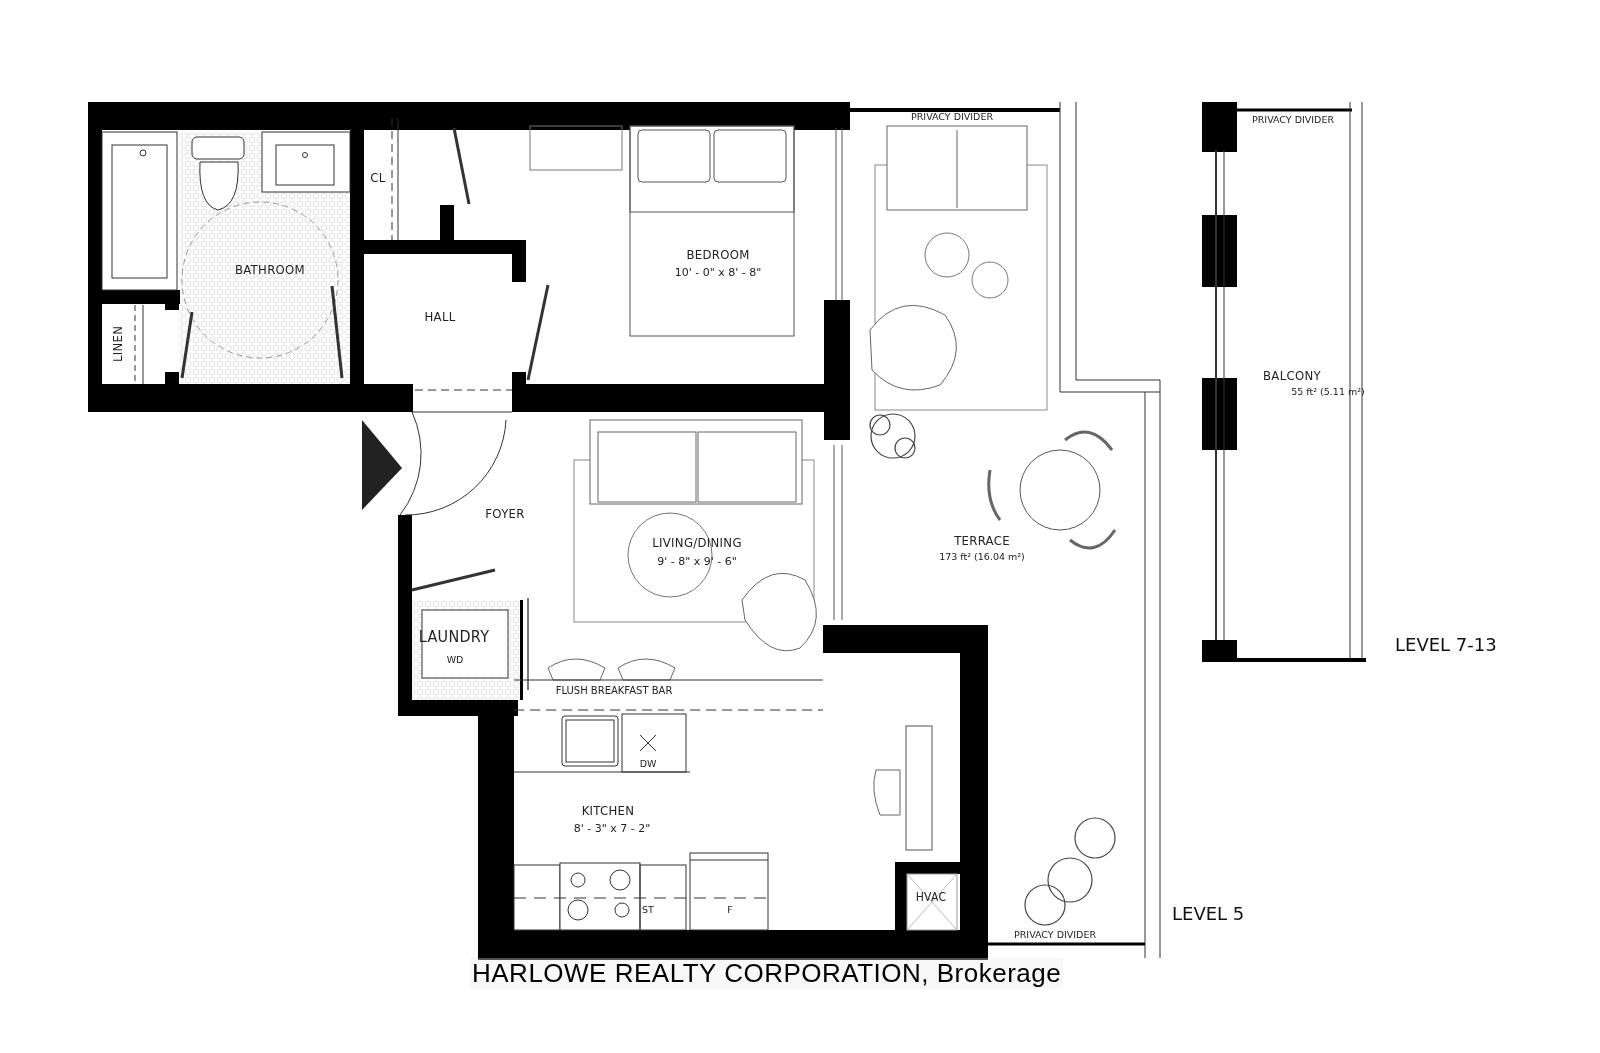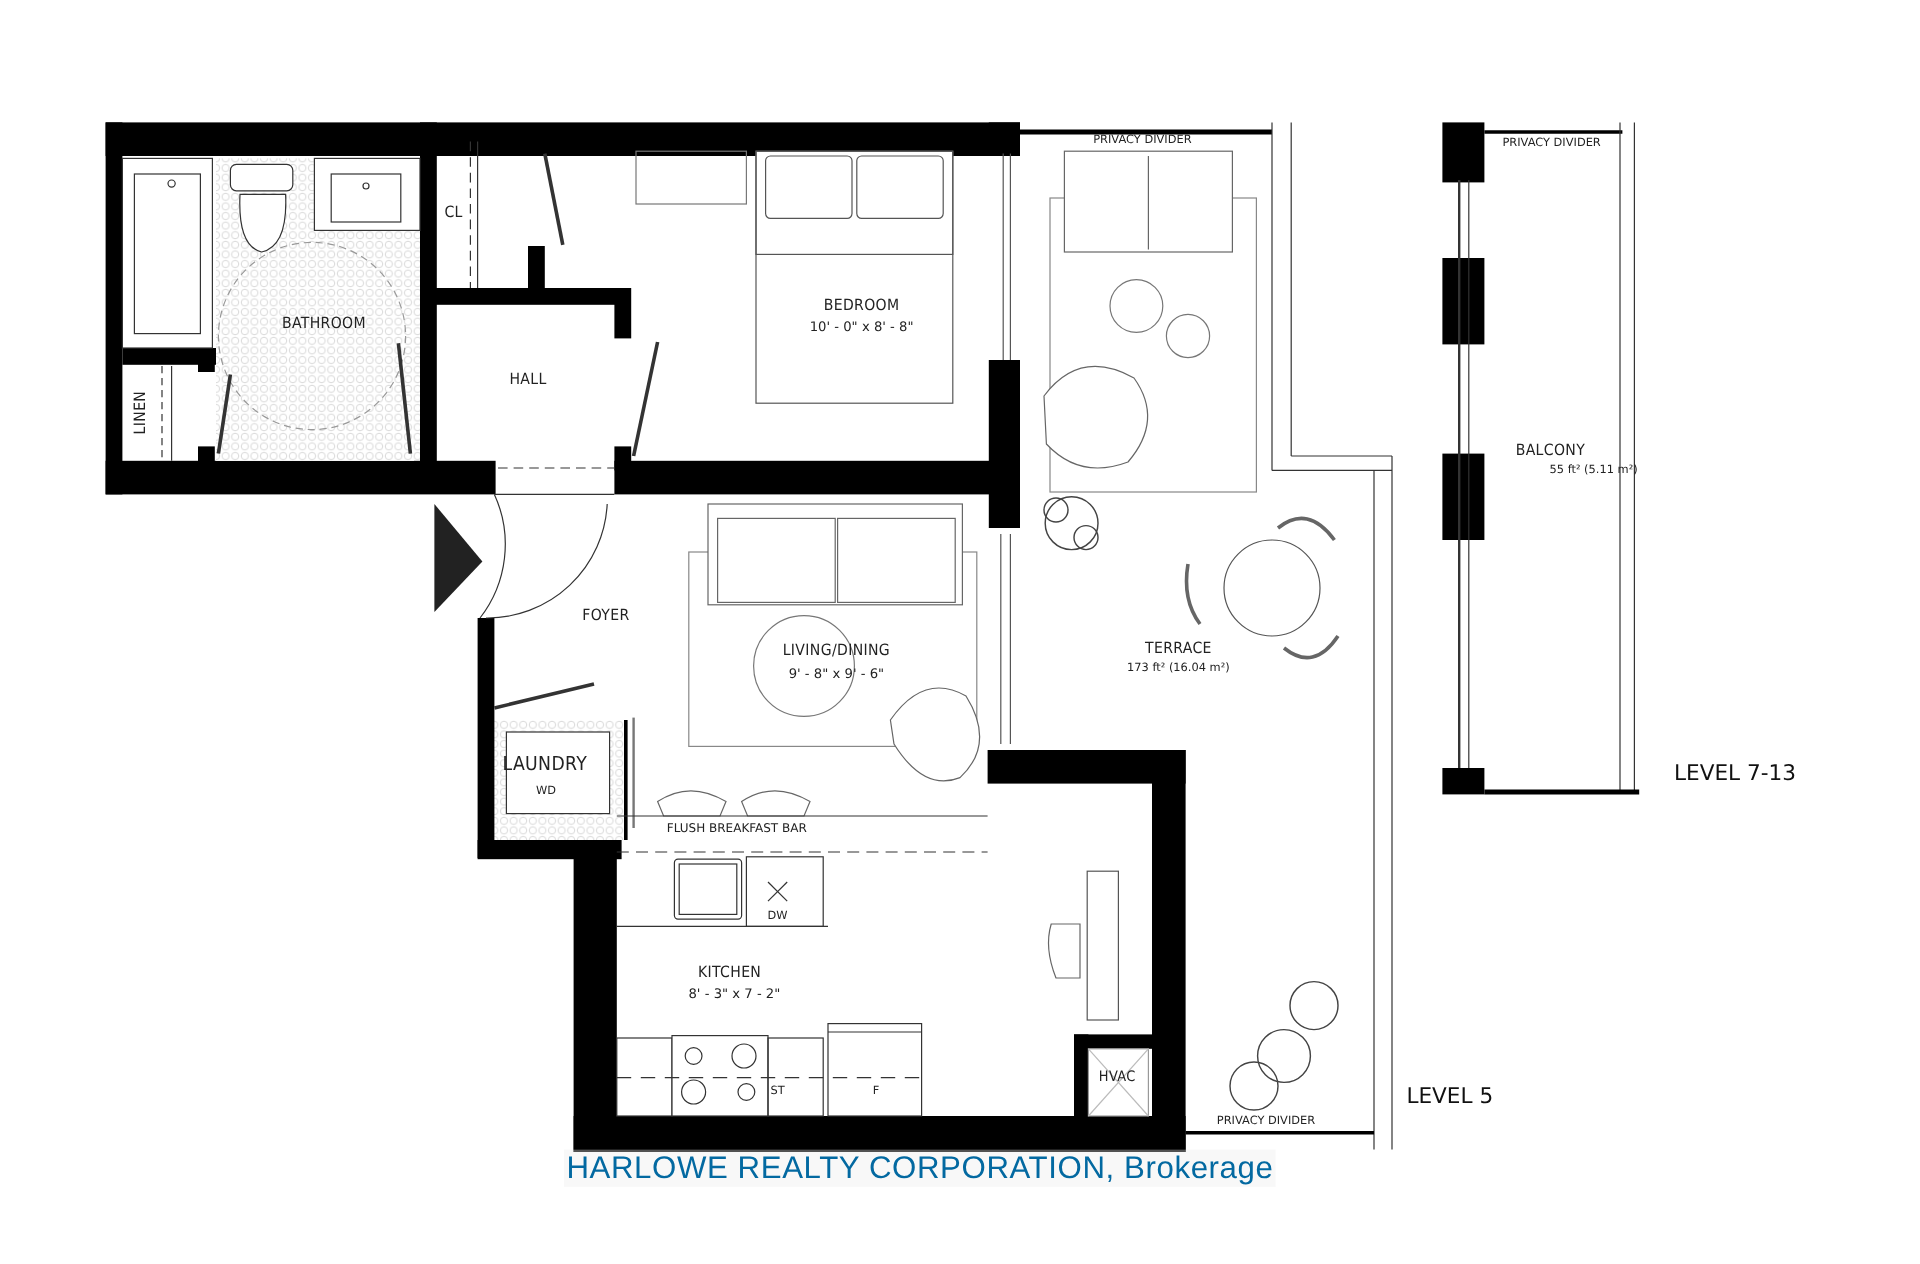--- a/index.html
+++ b/index.html
@@ -6,21 +6,21 @@
   body { width:1600px; height:1053px; position:relative; overflow:hidden;
          font-family:"Liberation Sans", sans-serif; color:#222; }
   svg#plan { position:absolute; left:0; top:0; }
   .lbl { position:absolute; font-family:"DejaVu Sans Condensed","DejaVu Sans", sans-serif;
          font-size:13px; letter-spacing:0.3px; color:#222; white-space:nowrap; }
   .dim { position:absolute; font-family:"DejaVu Sans", sans-serif; font-size:11px; color:#222; white-space:nowrap; }
   .small { position:absolute; font-family:"DejaVu Sans", sans-serif; font-size:9.5px; color:#222; white-space:nowrap; }
   .level { position:absolute; font-family:"DejaVu Sans", sans-serif; font-size:18px; color:#111; white-space:nowrap; }
   .center { transform:translateX(-50%); text-align:center; }
   .watermark { position:absolute; left:470px; top:958px; font-family:"Liberation Sans", sans-serif;
-               font-size:26px; color:#0369a1; letter-spacing:0.5px; white-space:nowrap;
+               font-size:26px; color:#000000; letter-spacing:0.5px; white-space:nowrap;
                background:rgba(235,235,235,0.35); padding:0 2px; }
 </style>
 </head>
 <body>
 
 <svg id="plan" width="1600" height="1053" viewBox="0 0 1600 1053" xmlns="http://www.w3.org/2000/svg">
   <defs>
     <pattern id="tile" width="8" height="8" patternUnits="userSpaceOnUse">
       <rect width="8" height="8" fill="#ffffff"></rect>
       <circle cx="4" cy="4" r="3" fill="none" stroke="#d8d8d8" stroke-width="0.8"></circle>

